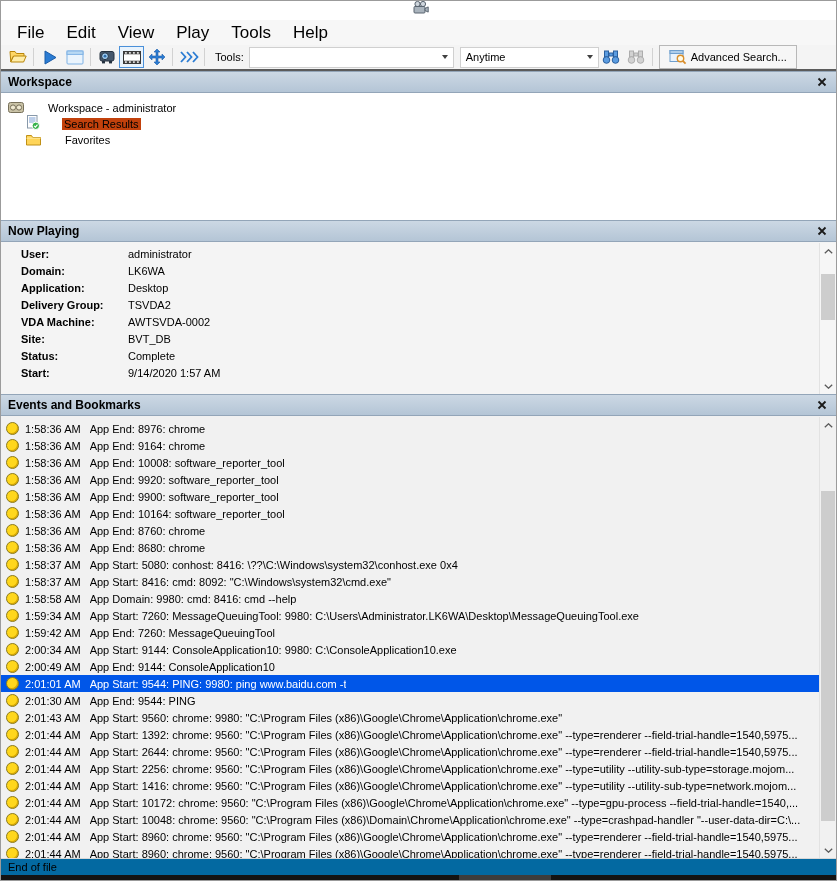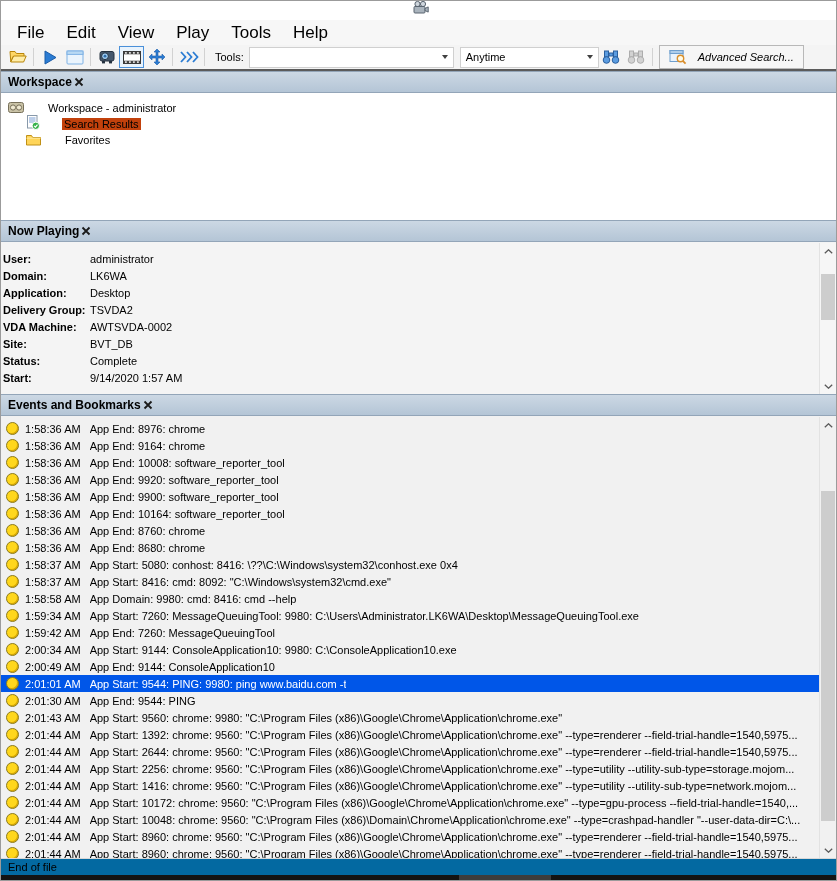--- a/index.html
+++ b/index.html
@@ -24,41 +24,41 @@
   .tb-sep{width:1px;height:18px;background:#d2d2d2;margin:0 3px;flex:none;}
   .search-label{margin:0 5px 0 7px;}
   .combo{height:19px;background:#fff;border:1px solid #d0d0d0;display:flex;align-items:center;flex:none;}
   .combo input{border:none;outline:none;flex:1;height:100%;padding:0 4px;background:transparent;
     font-family:"Liberation Sans",sans-serif;font-size:11px;}
   .combo .val{flex:1;padding-left:5px;}
   .arrow-btn{width:15px;height:100%;display:flex;align-items:center;justify-content:center;flex:none;}
   .arrow-down{width:0;height:0;border-left:3px solid transparent;border-right:3px solid transparent;border-top:4px solid #404040;}
   .search-combo{width:203px;}
   .anytime-combo{width:137px;margin-left:6px;gap:22px;}
-  .adv-btn{display:flex;align-items:center;gap:11px;height:22px;padding:0 9px;margin-left:3px;
-    border:1px solid #b8b8b8;background:#f6f6f6;flex:none;font-style:italic;}
+  .adv-btn{display:flex;align-items:center;gap:4px;height:22px;padding:0 9px;margin-left:3px;
+    border:1px solid #b8b8b8;background:#f6f6f6;flex:none;}
   .tb-btn.disabled svg{opacity:.9;}
   
   .panel-header{position:absolute;left:0;right:0;height:22px;
     background:linear-gradient(#ccd8e4,#b4c5d6);
     border-top:1px solid #93a5b8;border-bottom:1px solid #93a5b8;box-sizing:border-box;
-    display:flex;align-items:center;padding:0 7px;
+    display:flex;align-items:center;justify-content:space-between;padding:0 7px;
     font-weight:bold;font-size:12px;}
   .close-btn{width:14px;height:14px;display:flex;align-items:center;justify-content:center;}
   
   .ws-header{top:70px;}
   .ws-body{position:absolute;top:92px;left:0;right:0;height:127px;background:#ffffff;padding-top:5px;box-sizing:border-box;}
   .tree-row{display:flex;align-items:flex-end;height:16px;gap:22px;}
   .tree-row .lbl{padding:0 2px;}
   .tree-row.sel .lbl{background:#c2410c;}
   .ind0{margin-left:7px;} .ind1{margin-left:25px;}
   
   .np-header{top:219px;}
   .np-body{position:absolute;top:241px;left:0;right:0;height:152px;background:#f4f4f4;padding-top:6px;box-sizing:border-box;}
-  .np-row{display:flex;align-items:flex-end;height:17px;padding-left:2px;}
+  .np-row{display:flex;align-items:flex-start;height:17px;padding-left:20px;gap:20px;}
   .np-label{width:87px;font-weight:bold;flex:none;}
   
   .ev-header{top:393px;}
   .ev-body{position:absolute;top:415px;left:0;right:0;height:442px;background:#f1f1f1;
     padding-top:4px;box-sizing:border-box;overflow:hidden;}
   .event-row{display:flex;align-items:center;height:17px;padding-left:5px;white-space:nowrap;
     overflow:hidden;width:820px;box-sizing:border-box;}
   .event-icon{width:11px;height:11px;border-radius:50%;background:#ffd71c;border:1px solid #8a7a20;
     margin-right:6px;flex:none;box-shadow:inset -1px -1px 0 #d9a800;}
   .event-time{margin-right:9px;flex:none;}

